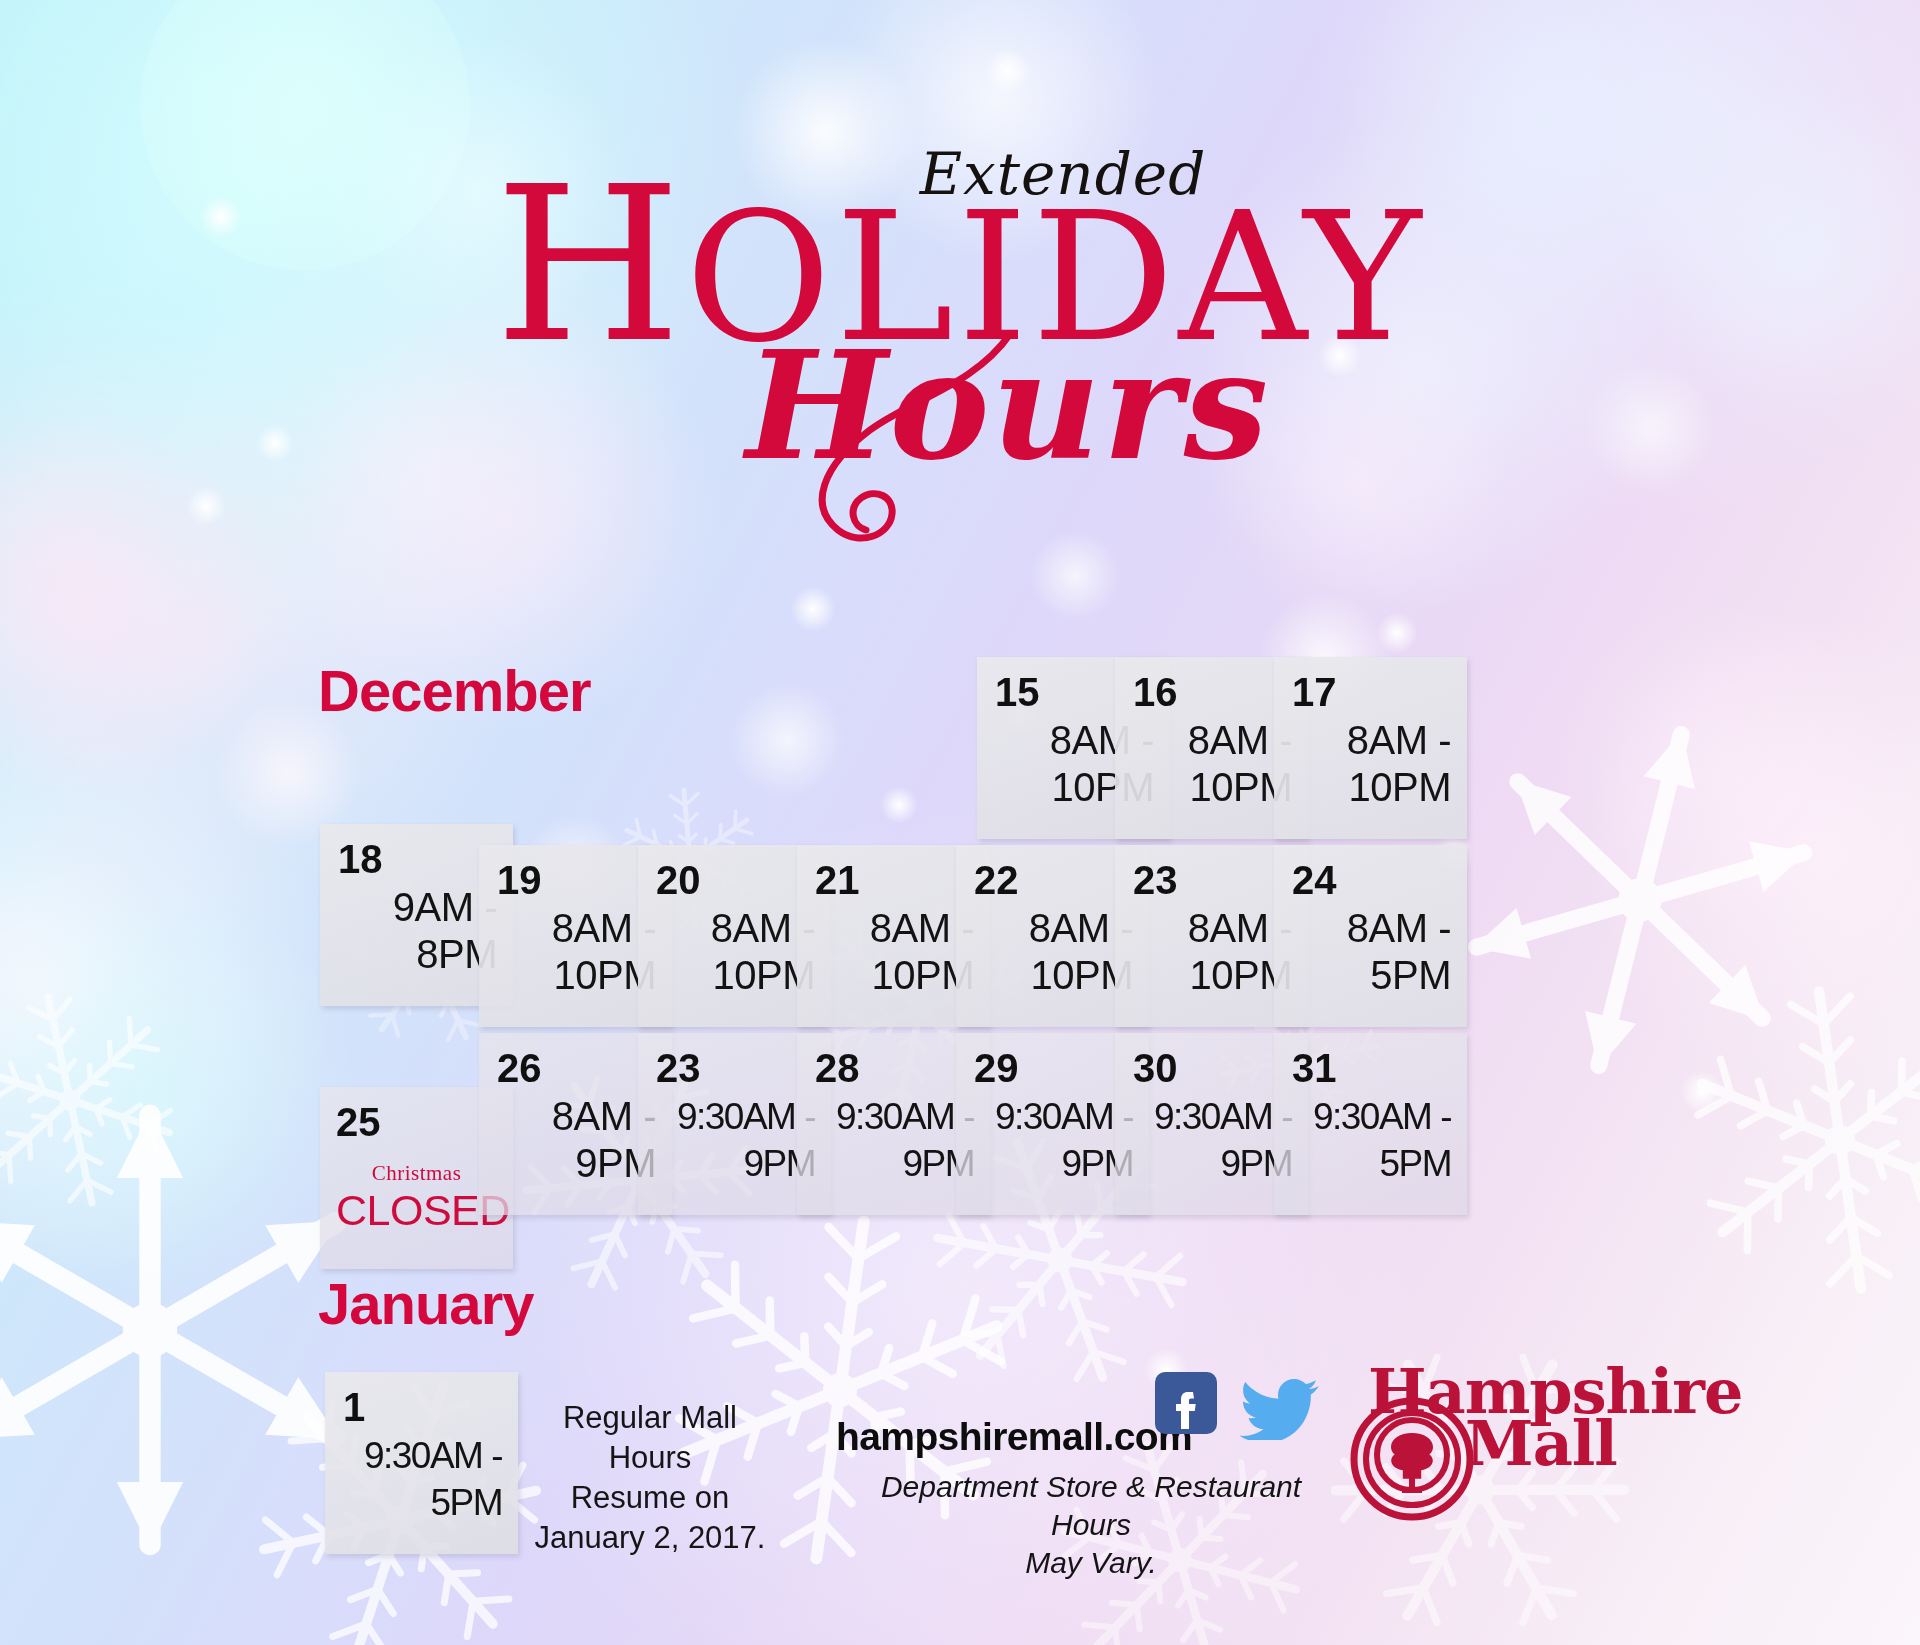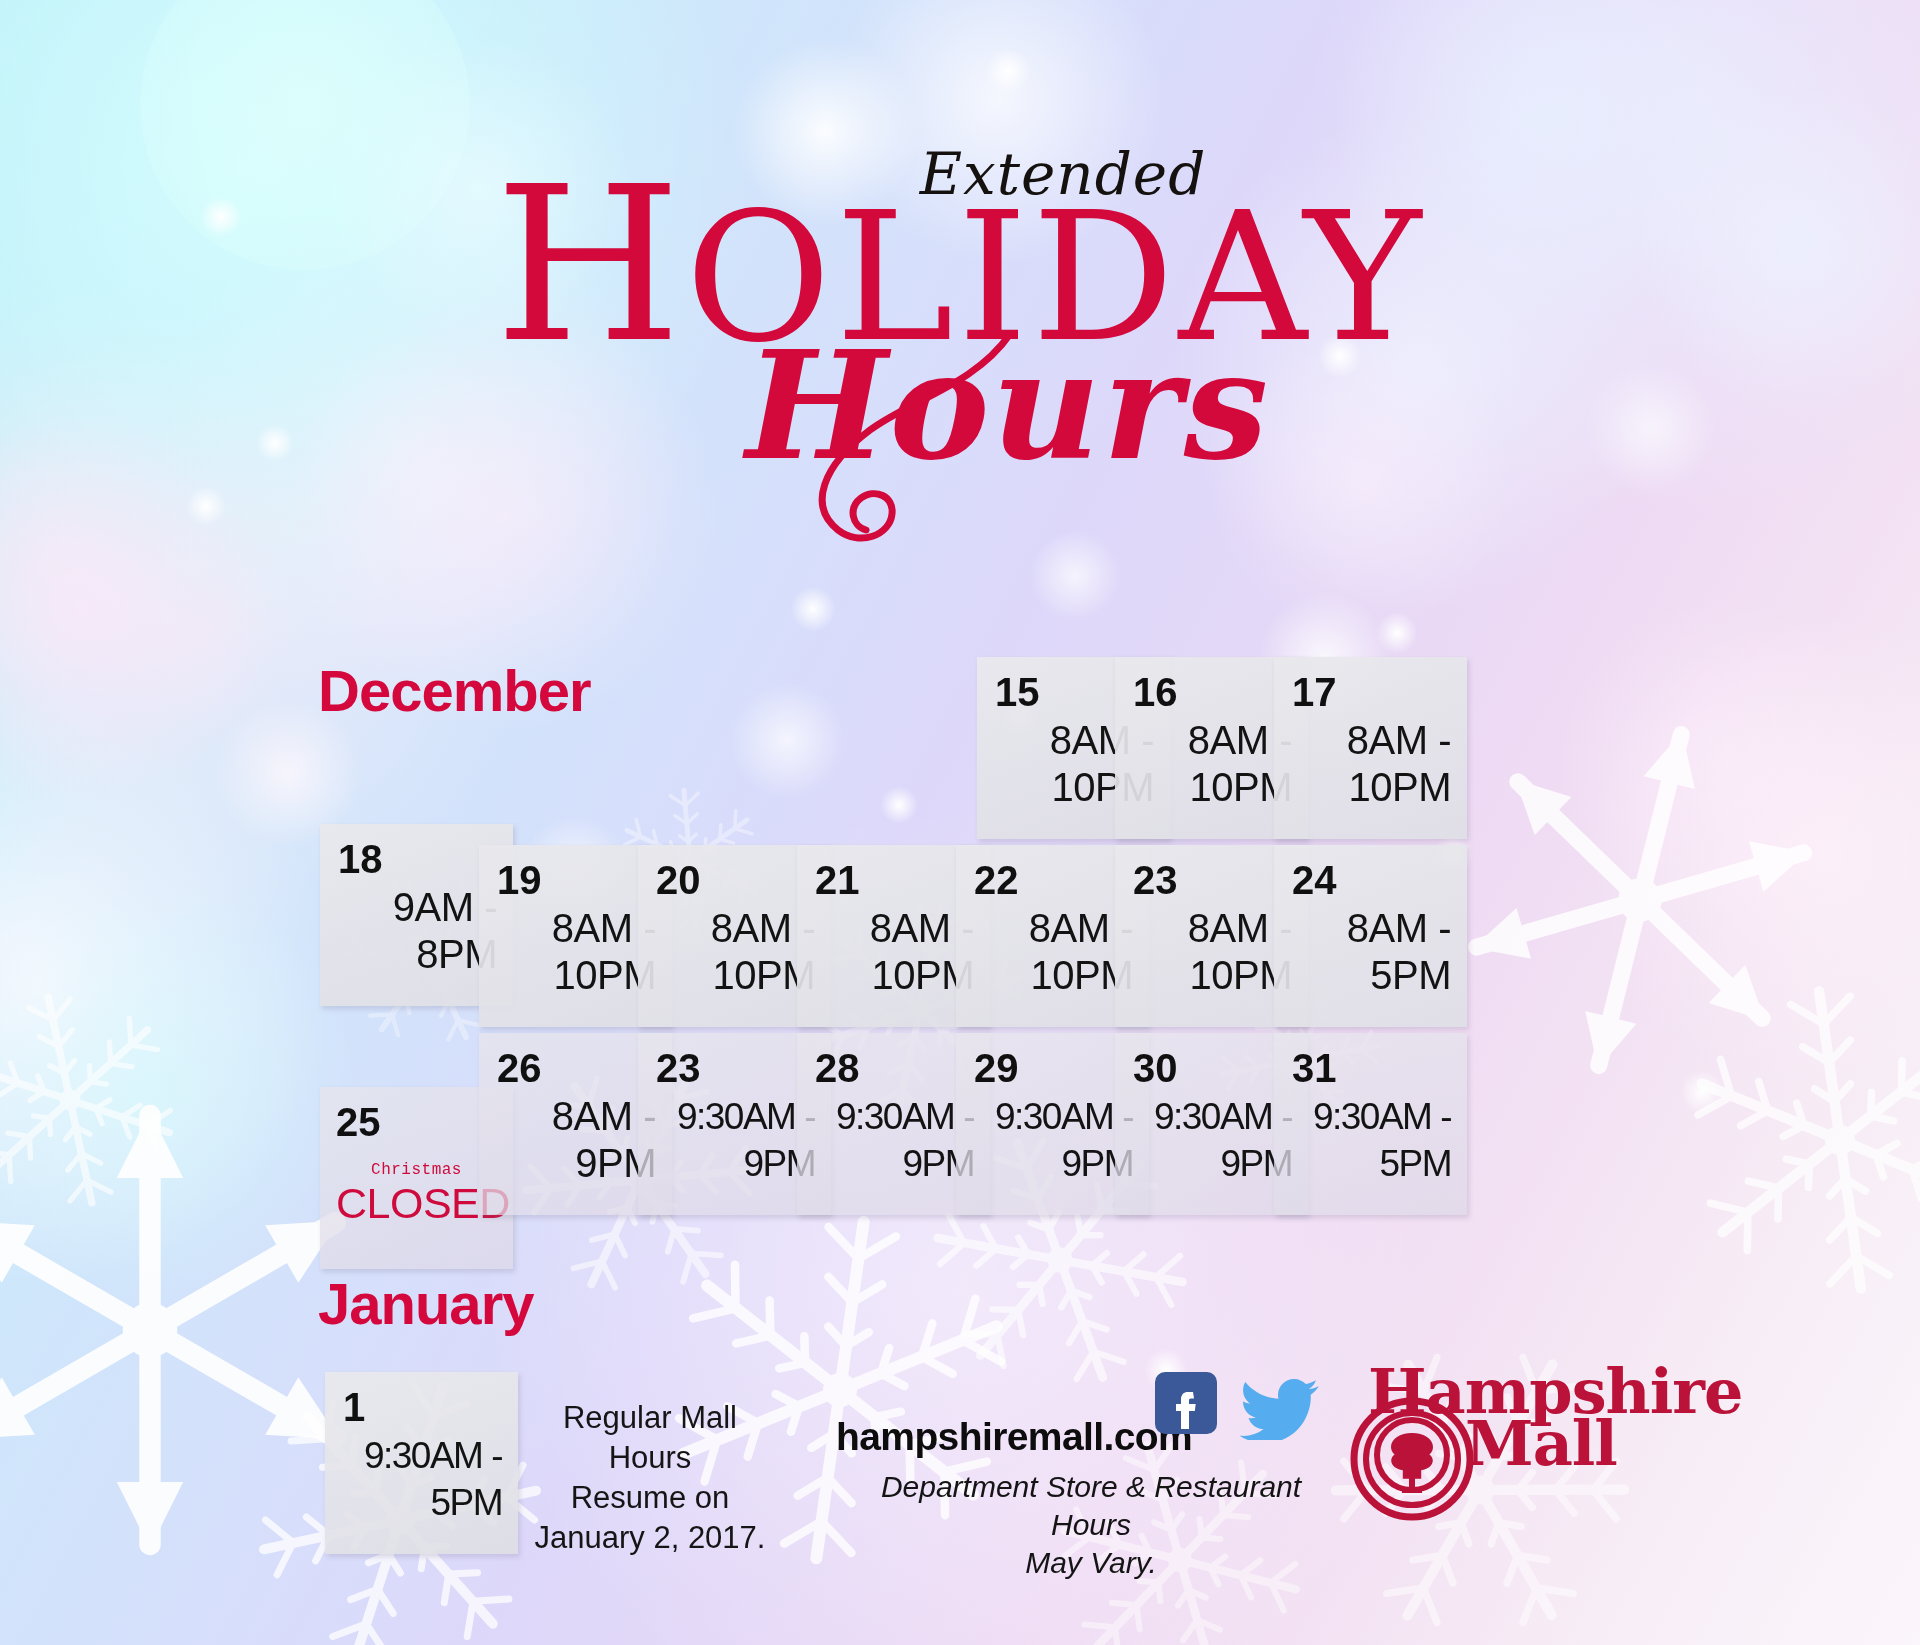--- a/index.html
+++ b/index.html
@@ -109,22 +109,22 @@
     color:#101010; text-align:left;
   }
   .day-hours {
     font-family:"Liberation Sans", sans-serif;
     font-weight:400; font-size:40px; line-height:47px;
     color:#131313; text-align:right;
     margin-top:4px; letter-spacing:-.5px;
   }
   .day-hours.small { font-size:37px; letter-spacing:-1.5px; }
   .closed-label {
-    font-family:Liberation Mono, monospace;
-    font-size:16px; color:#cf0a3c;
+    font-family:Liberation Serif, serif;
+    font-size:21px; color:#cf0a3c;
     text-align:center; margin-top:18px; letter-spacing:.5px;
   }
   .closed-word {
     font-family:"Liberation Sans", sans-serif;
     font-size:43px; color:#cf0a3c;
     text-align:center; line-height:48px; letter-spacing:-.5px;
   }
 
   
   #jan-cell { position:absolute; left:325px; top:1372px; }

